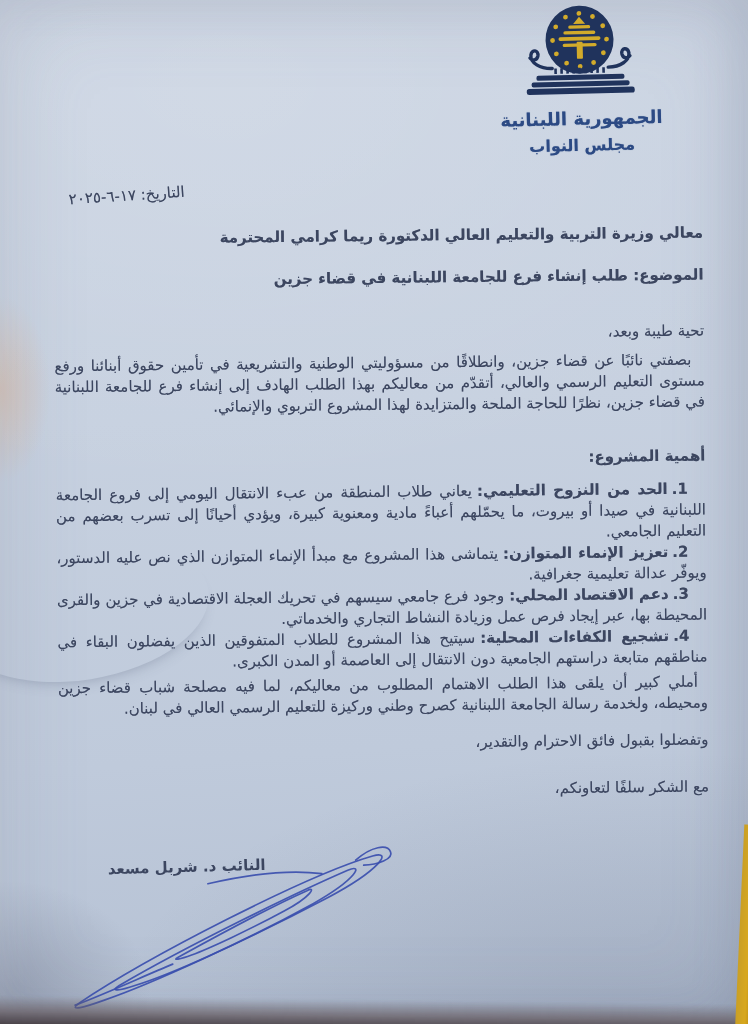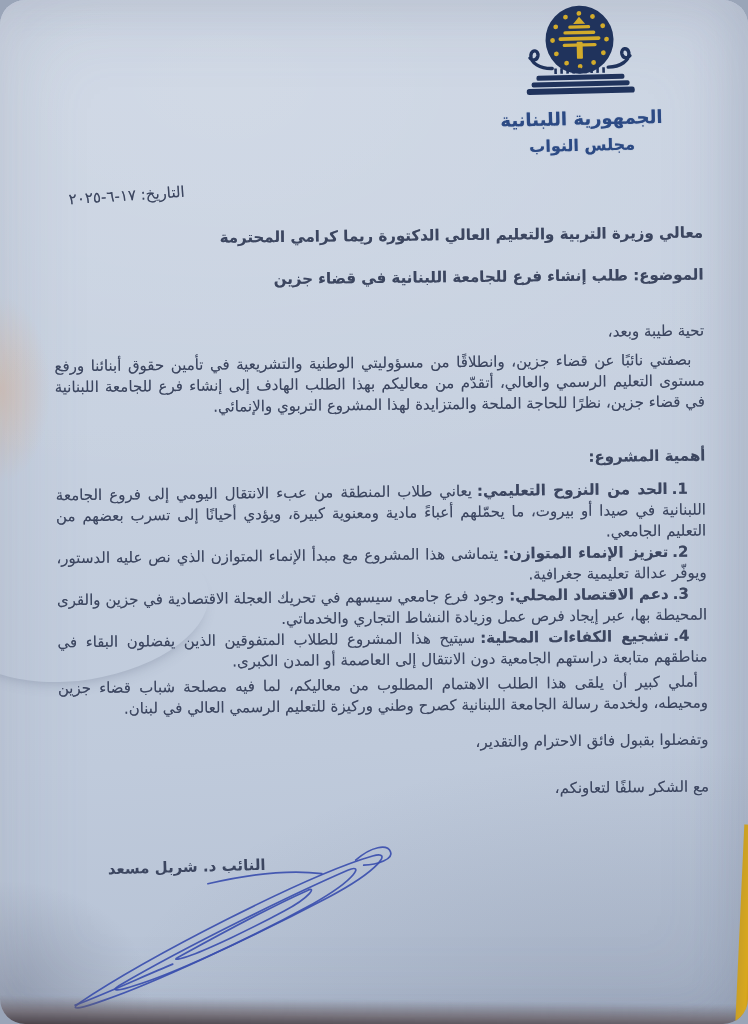--- a/index.html
+++ b/index.html
@@ -5,21 +5,20 @@
   * { margin: 0; padding: 0; box-sizing: border-box; }
   html, body { background: #9aa5b8; }
   body { font-family: "DejaVu Sans", sans-serif; }
 
   .photo {
     position: relative;
     width: 748px;
     height: 1024px;
     overflow: hidden;
     background: #b8c3d5;
-    border-radius: 25px;
   }
 
   
   .paper {
     position: absolute;
     inset: 0;
     background:
       radial-gradient(1100px 700px at 30% 8%, rgba(255,255,255,0.12), transparent 60%),
       radial-gradient(70px 130px at 0% 38%, rgba(220,180,149,0.55), transparent 72%),
       radial-gradient(190px 150px at 1% 97%, rgba(82,86,106,0.30), transparent 75%),

